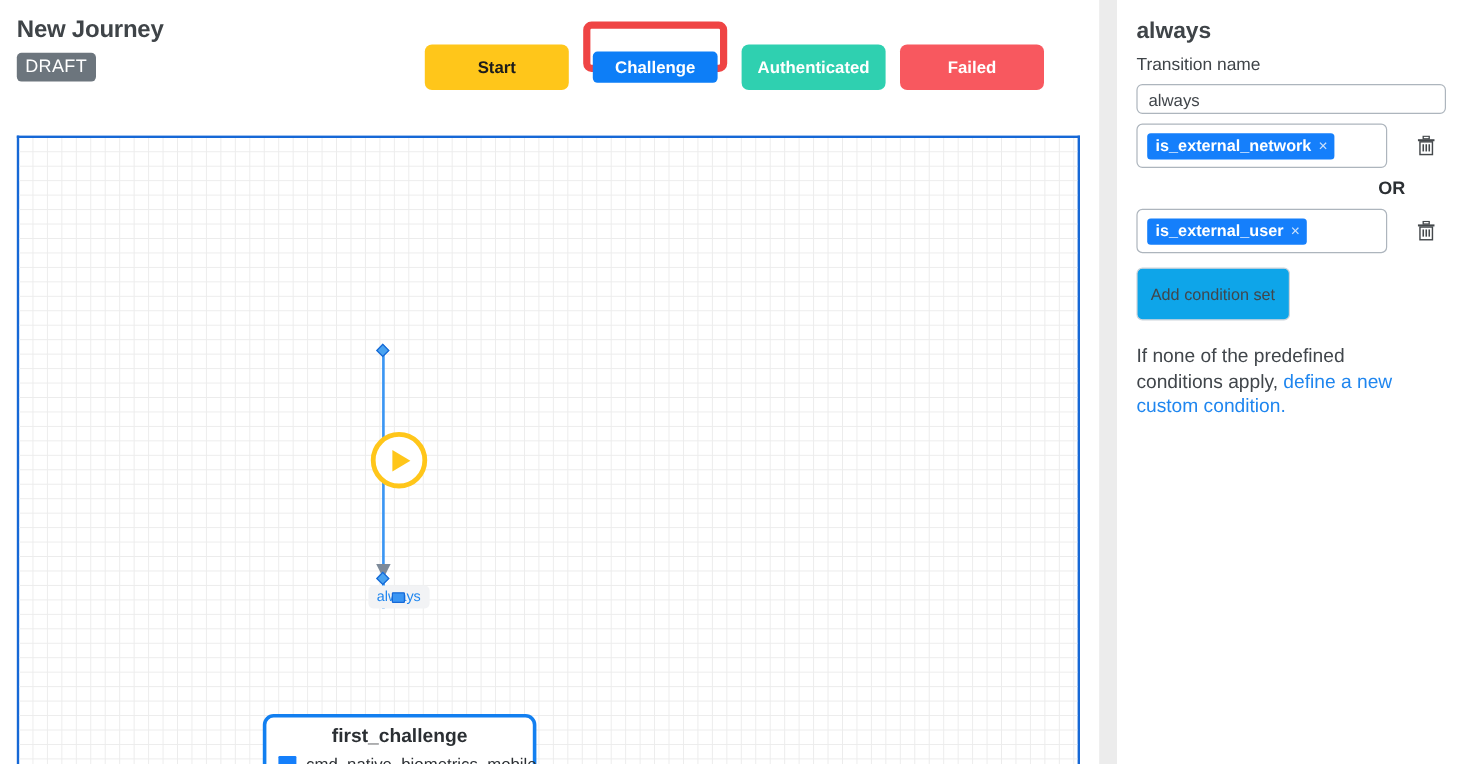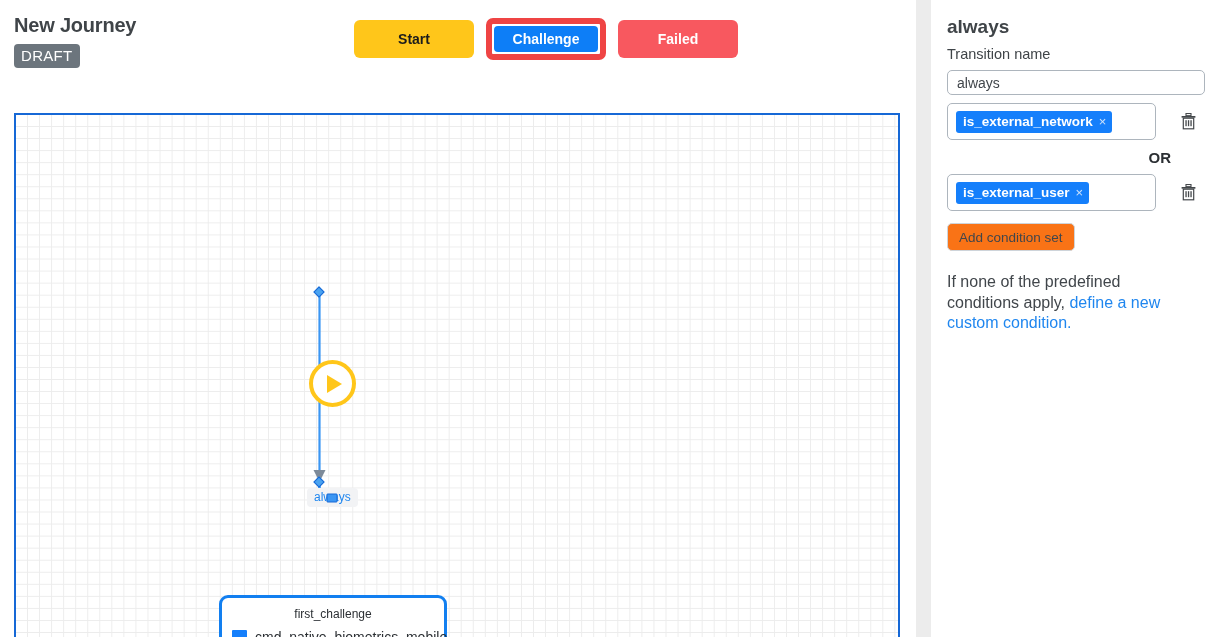--- a/index.html
+++ b/index.html
@@ -27,21 +27,21 @@
     background:#6c757d; color:#ffffff;
     font-size:15px; letter-spacing:.3px;
     padding:3px 7px 4px; border-radius:4px;
   }
 
   .btn-row { position:absolute; left:354px; top:20px; display:flex; gap:12px; }
   .sbtn {
     height:38px; border:none; border-radius:6px;
     font-size:14px; font-weight:bold; cursor:pointer;
     display:flex; align-items:center; justify-content:center;
-    padding:0 18px; white-space:nowrap;
+    padding:0 18px; white-space:nowrap;margin-top:17px;
   }
   .sbtn-start { background:#ffc61a; color:#1c1c1c; width:120px; }
   .sbtn-failed { background:#f8585f; color:#ffffff; width:120px; }
   .sbtn-auth { background:#2fd0b0; color:#ffffff; width:120px; }
   .sbtn-challenge-wrap {
     width:120px; height:42px; border:6px solid #ef4444; border-radius:7px;
     padding:2px; background:#ffffff; position:relative; top:-2px;
   }
   .sbtn-challenge { background:#0d7ef7; color:#ffffff; width:100%; height:100%; border-radius:4px; }
 
@@ -92,21 +92,21 @@
     border-radius:1px;
   }
 
   
   .node-box {
     position:absolute; left:203px; top:480px; width:228px;
     border:3px solid #127ff0; border-radius:9px; background:#ffffff;
     padding:6px 0 9px;
   }
   .node-title {
-    text-align:center; font-size:12px; font-weight:normal; color:#2b2f33;
+    text-align:center; font-size:16px; font-weight:bold; color:#2b2f33;
     line-height:20px; margin-bottom:2px;
   }
   .node-row {
     display:flex; align-items:center; gap:8px; padding:1px 0 1px 10px;
     font-size:14px; color:#2b2f33; line-height:20px;
   }
   .node-sq { width:15px; height:15px; background:#157ffb; flex:none; border-radius:1px; }
 
   
   .divider { position:absolute; left:916px; top:0; width:15px; height:637px; background:#ececec; }
@@ -131,22 +131,22 @@
     background:#157ffb; color:#ffffff; border-radius:3px;
     font-size:13.5px; font-weight:bold; padding:3px 6px 4px 7px;
   }
   .tag-x { color:#cfe3fb; font-weight:normal; font-size:13px; cursor:pointer; }
   .trash-btn {
     margin-left:auto; width:22px; height:22px; background:none; border:none;
     cursor:pointer; padding:0; display:flex; align-items:center; justify-content:center;
   }
   .or-text { text-align:right; font-size:15px; font-weight:bold; color:#2b2f33; margin-top:9px; width:224px; }
   .add-btn {
-    margin-top:12px; height:28px; padding:0 11px;
-    background:#f97316; border:1px solid #ced4da; border-radius:5px;
+    margin-top:12px; height:44px; padding:0 11px;
+    background:#0ea5e9; border:1px solid #ced4da; border-radius:5px;
     font-family:"Liberation Sans", sans-serif; font-size:13.5px; color:#41464b; cursor:pointer;
   }
   .hint { margin-top:21px; width:248px; font-size:16px; color:#41464b; line-height:20.5px; }
   .hint a { color:#1f86ef; text-decoration:none; }
 </style>
 </head>
 <body>
 
 <div class="app">
 
@@ -154,20 +154,21 @@
     <div class="title-block">
       <div class="journey-title">New Journey</div>
       <div class="draft-badge">DRAFT</div>
     </div>
 
     <div class="btn-row">
       <button class="sbtn sbtn-start">Start</button>
       <div class="sbtn-challenge-wrap">
         <button class="sbtn sbtn-challenge">Challenge</button>
       </div>
+      <button class="sbtn sbtn-auth">Authenticated</button>
       <button class="sbtn sbtn-failed">Failed</button>
     </div>
   </div>
 
   <div class="canvas">
     <div class="grid"></div>
     <div class="flow">
 
       <svg width="886" height="524" style="position:absolute;left:0;top:0">
         <line x1="303.5" y1="178" x2="303.5" y2="360" stroke="#3b96f3" stroke-width="2.2"></line>

